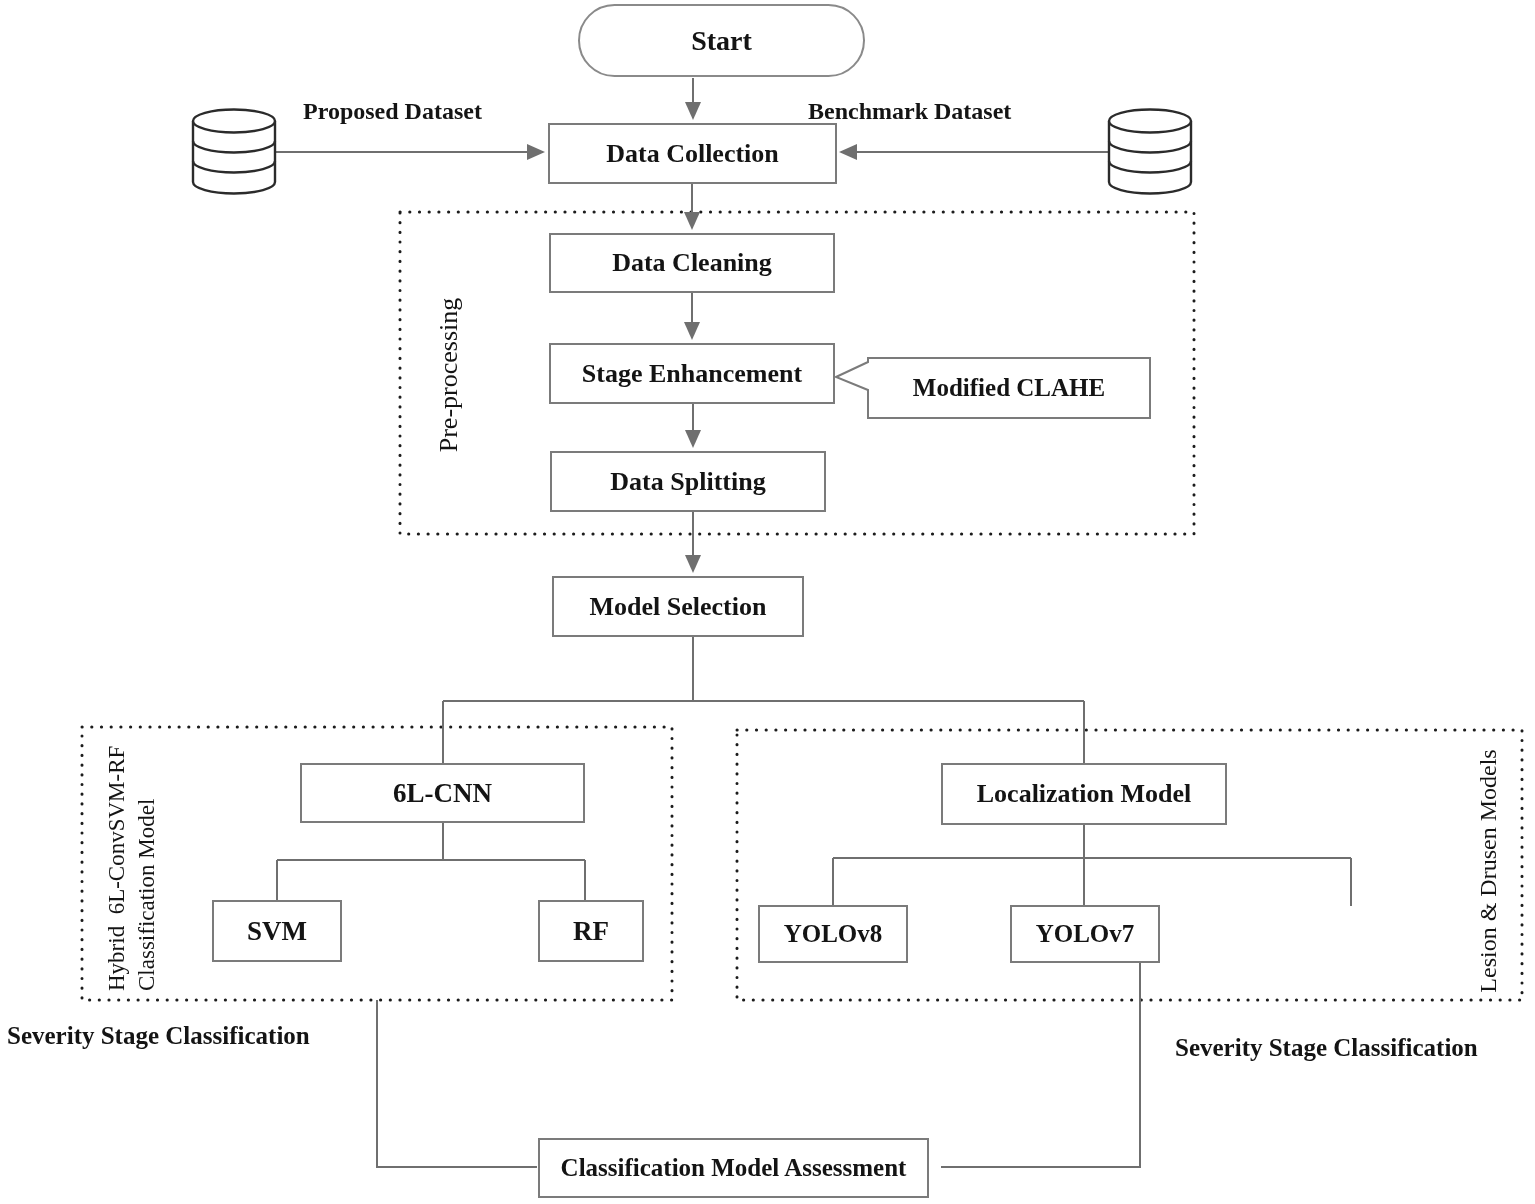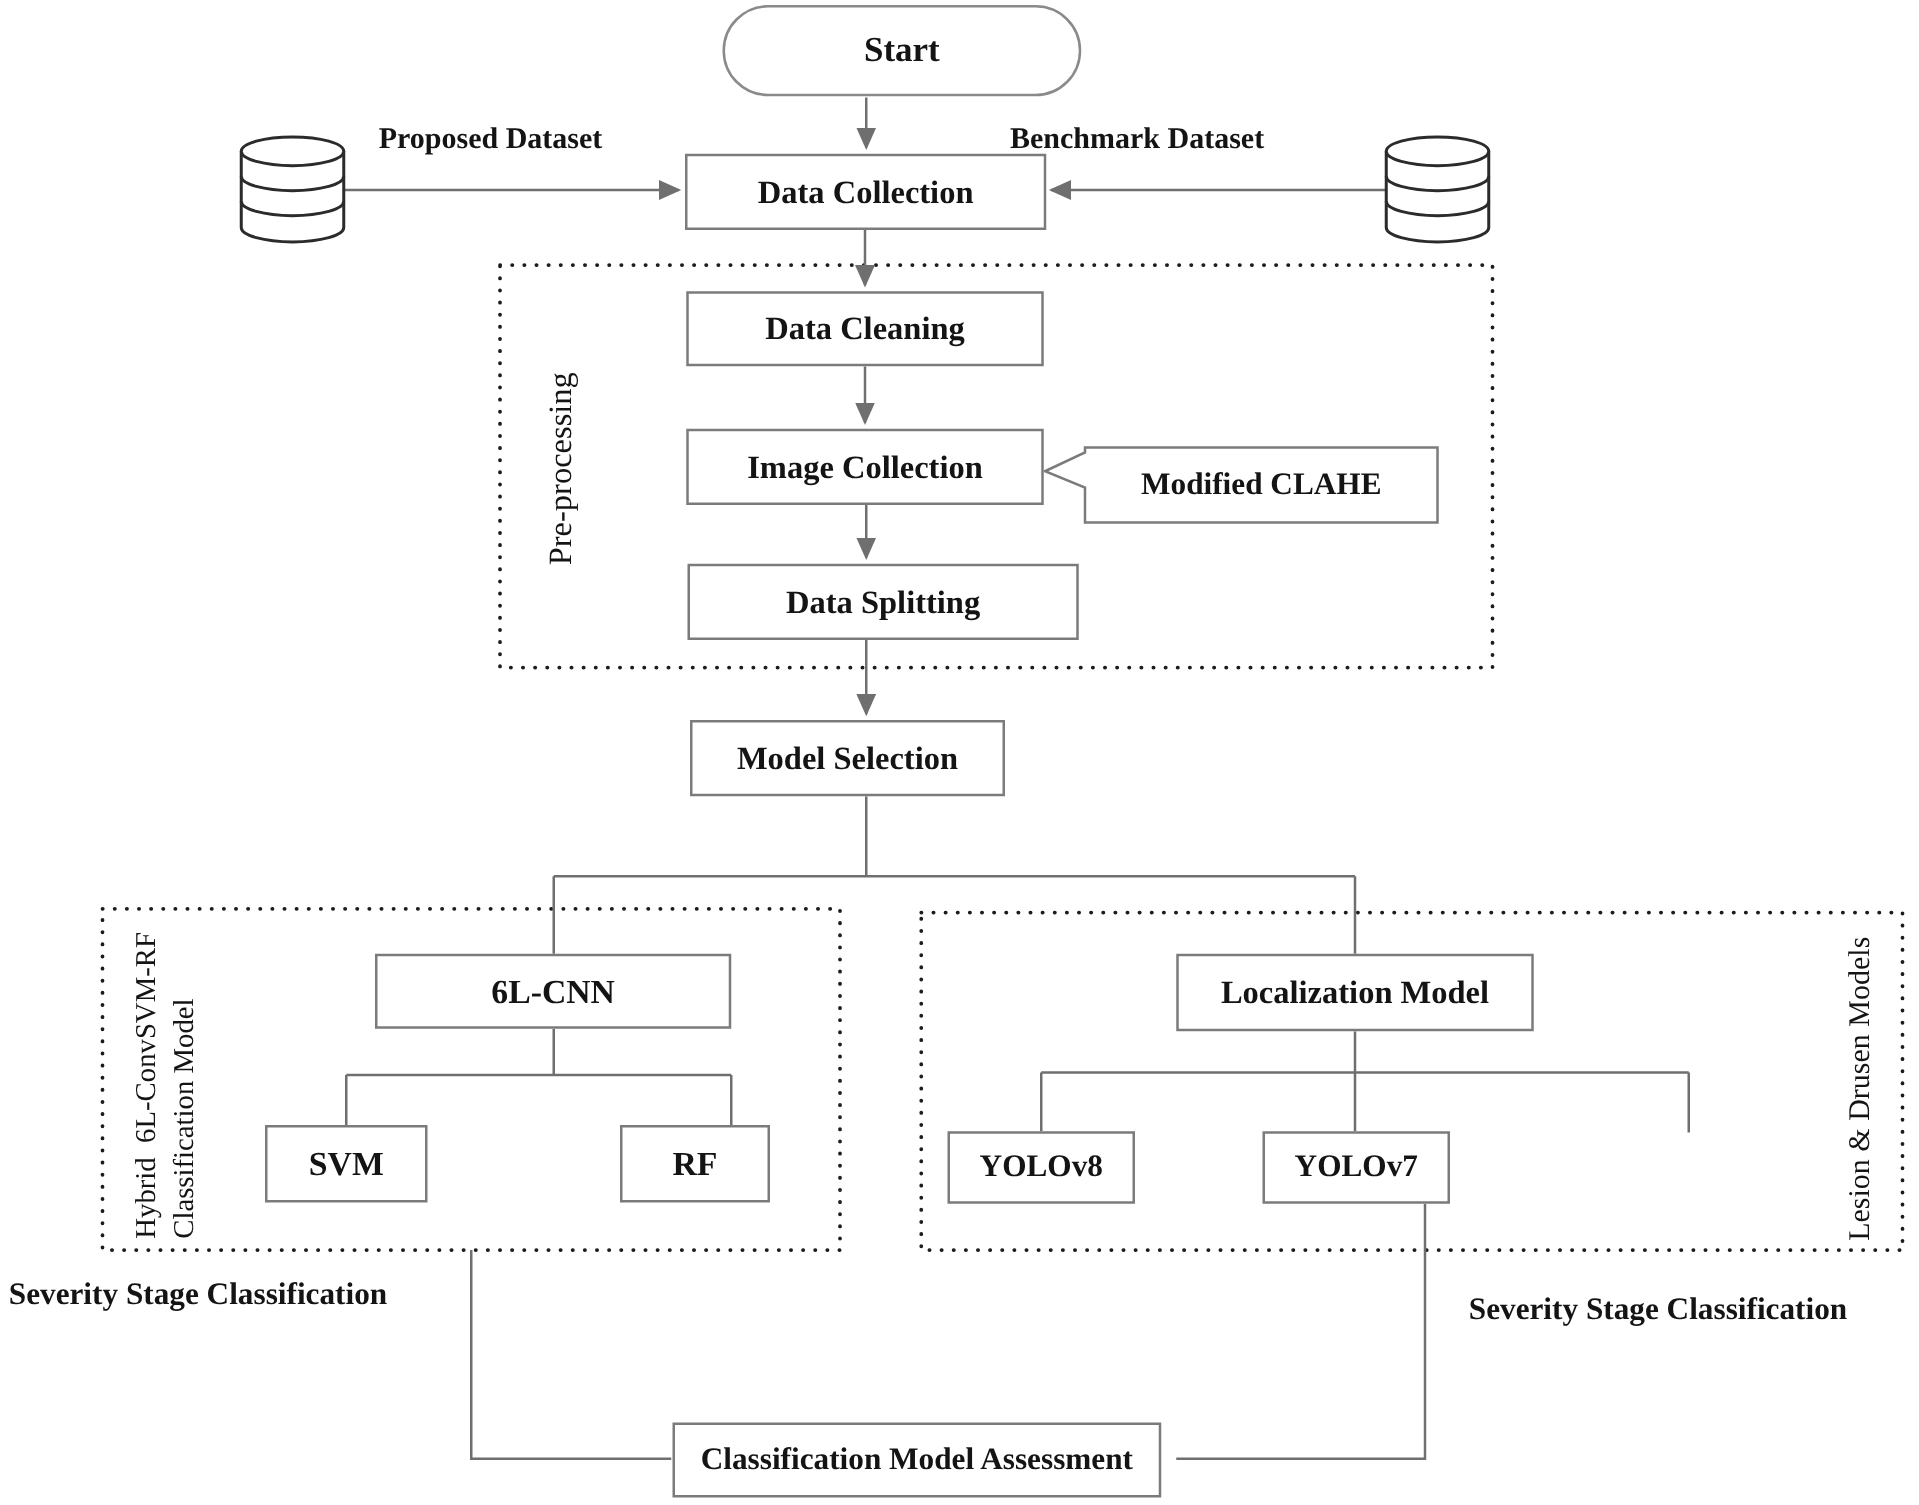--- a/index.html
+++ b/index.html
@@ -82,36 +82,36 @@
 
   <div class="flabel" style="left:303px;top:98px;">Proposed Dataset</div>
   <div class="flabel" style="left:808px;top:98px;text-align:right;">Benchmark Dataset</div>
 
   <div class="node" style="left:548px;top:123px;width:289px;height:61px;font-size:26px;">Data Collection</div>
 
   <div class="vlabel v-pre" style="left:349px;top:360px;width:200px;height:30px;">Pre-processing</div>
 
   <div class="node" style="left:549px;top:233px;width:286px;height:60px;font-size:26px;">Data Cleaning</div>
 
-  <div class="node" style="left:549px;top:343px;width:286px;height:61px;font-size:26px;">Image Collection</div>
+  <div class="node" style="left:549px;top:343px;width:286px;height:61px;font-size:26px;">Stage Enhancement</div>
 
   <div class="plain" style="left:868px;top:358px;width:282px;height:60px;font-size:25px;">Modified CLAHE</div>
 
-  <div class="node" style="left:550px;top:451px;width:313px;height:61px;font-size:26px;">Data Splitting</div>
+  <div class="node" style="left:550px;top:451px;width:276px;height:61px;font-size:26px;">Data Splitting</div>
 
   <div class="node" style="left:552px;top:576px;width:252px;height:61px;font-size:26px;">Model Selection</div>
 
   <div class="vlabel v-hybrid" style="left:1px;top:828px;width:264px;height:62px;">
     <span>Hybrid  6L-ConvSVM-RF</span>
     <span>Classification Model</span>
   </div>
 
   <div class="node" style="left:300px;top:763px;width:285px;height:60px;font-size:27px;">6L-CNN</div>
   <div class="node" style="left:212px;top:900px;width:130px;height:62px;font-size:27px;">SVM</div>
-  <div class="node" style="left:496px;top:900px;width:120px;height:62px;font-size:27px;">RF</div>
+  <div class="node" style="left:538px;top:900px;width:106px;height:62px;font-size:27px;">RF</div>
 
   <div class="node" style="left:941px;top:763px;width:286px;height:62px;font-size:26px;">Localization Model</div>
   <div class="node" style="left:758px;top:905px;width:150px;height:58px;">YOLOv8</div>
   <div class="node" style="left:1010px;top:905px;width:150px;height:58px;">YOLOv7</div>
 
   <div class="vlabel v-lesion" style="left:1358px;top:856px;width:264px;height:30px;">Lesion &amp; Drusen Models</div>
 
   <div class="caption" style="left:7px;top:1022px;">Severity Stage Classification</div>
   <div class="caption" style="left:1175px;top:1034px;">Severity Stage Classification</div>
 

